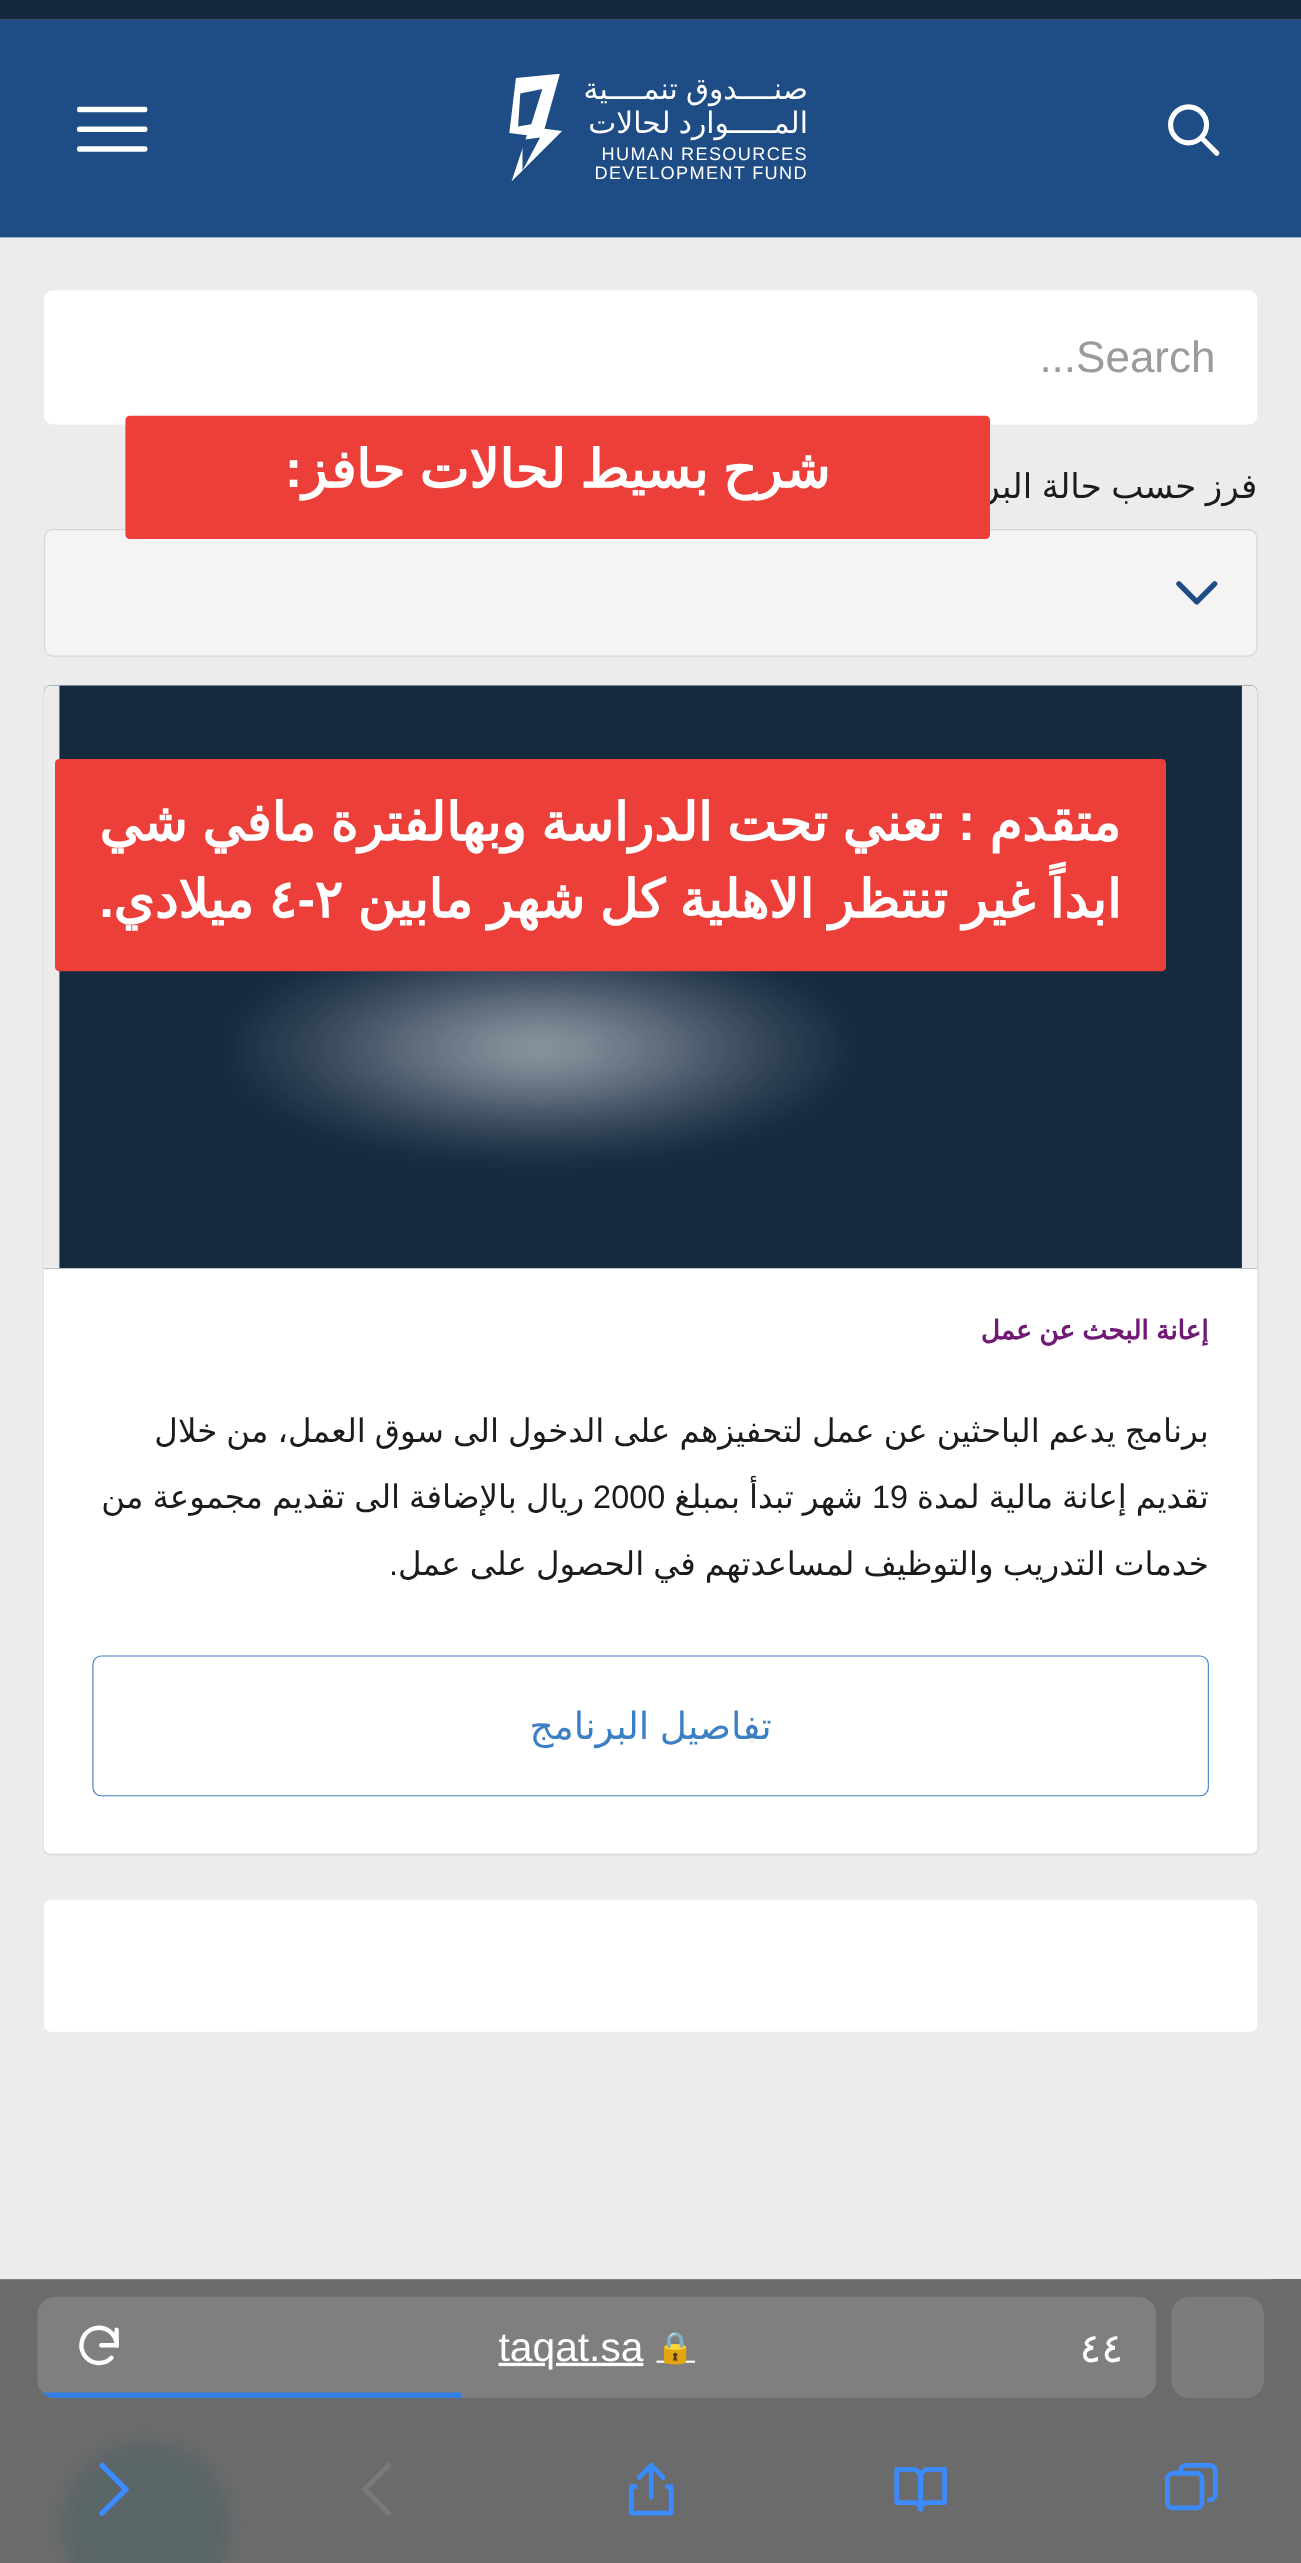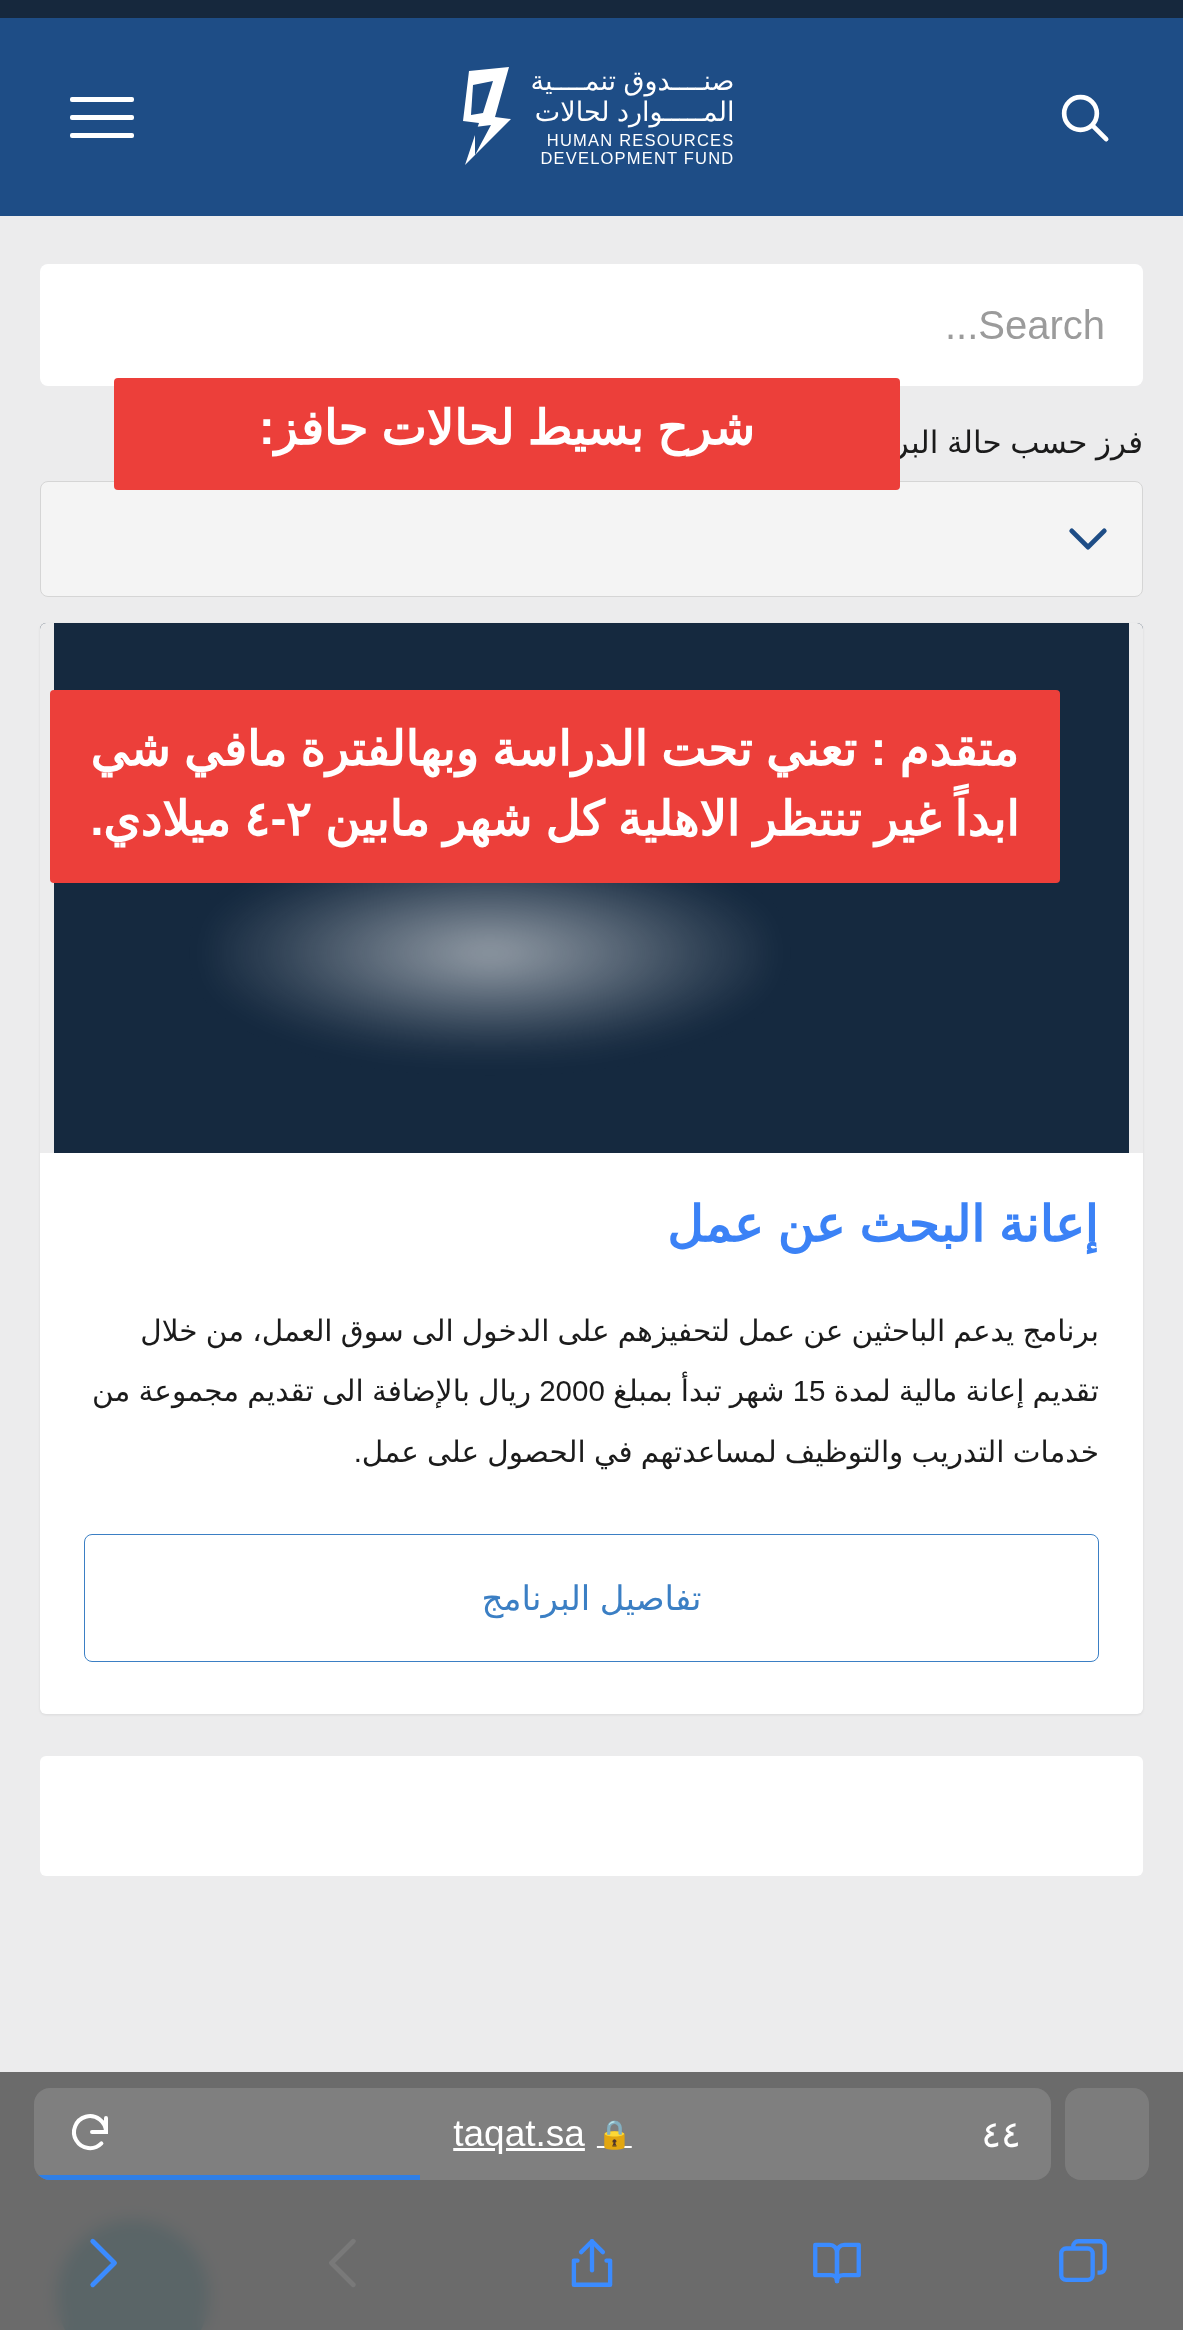--- a/index.html
+++ b/index.html
@@ -165,23 +165,23 @@
   }
   .card-banner .edge-l, .card-banner .edge-r {
     position: absolute; top: 0; bottom: 0; width: 14px;
     background: #ececed;
   }
   .card-banner .edge-l { left: 0; }
   .card-banner .edge-r { right: 0; }
 
   .card-body { padding: 42px 44px 52px; }
   .card-title {
-    font-size: 50px;
+    font-size: 24px;
     font-weight: bold;
-    color: #3b82f6;
+    color: #701a75;
     text-align: right;
     direction: rtl;
   }
   .status-badge {
     margin-top: 30px;
     display: inline-block;
     border: 1.5px solid #3b7fc4;
     color: #3b7fc4;
     border-radius: 24px;
     font-size: 25px;
@@ -395,21 +395,21 @@
     </div>
 
     <div class="card">
       <div class="card-banner">
         <div class="edge-l"></div>
         <div class="edge-r"></div>
         <div class="blur-streak"></div>
       </div>
       <div class="card-body">
         <div class="card-title">إعانة البحث عن عمل</div>
-        <div class="card-desc">برنامج يدعم الباحثين عن عمل لتحفيزهم على الدخول الى سوق العمل، من خلال تقديم إعانة مالية لمدة 15 شهر تبدأ بمبلغ 2000 ريال بالإضافة الى تقديم مجموعة من خدمات التدريب والتوظيف لمساعدتهم في الحصول على عمل.</div>
+        <div class="card-desc">برنامج يدعم الباحثين عن عمل لتحفيزهم على الدخول الى سوق العمل، من خلال تقديم إعانة مالية لمدة 19 شهر تبدأ بمبلغ 2000 ريال بالإضافة الى تقديم مجموعة من خدمات التدريب والتوظيف لمساعدتهم في الحصول على عمل.</div>
         <div class="details-btn">تفاصيل البرنامج</div>
       </div>
     </div>
 
     <div class="card-next"></div>
 
     <div class="fab"></div>
   </div>
 
   <div class="callout" id="callout-1">شرح بسيط لحالات حافز:</div>

